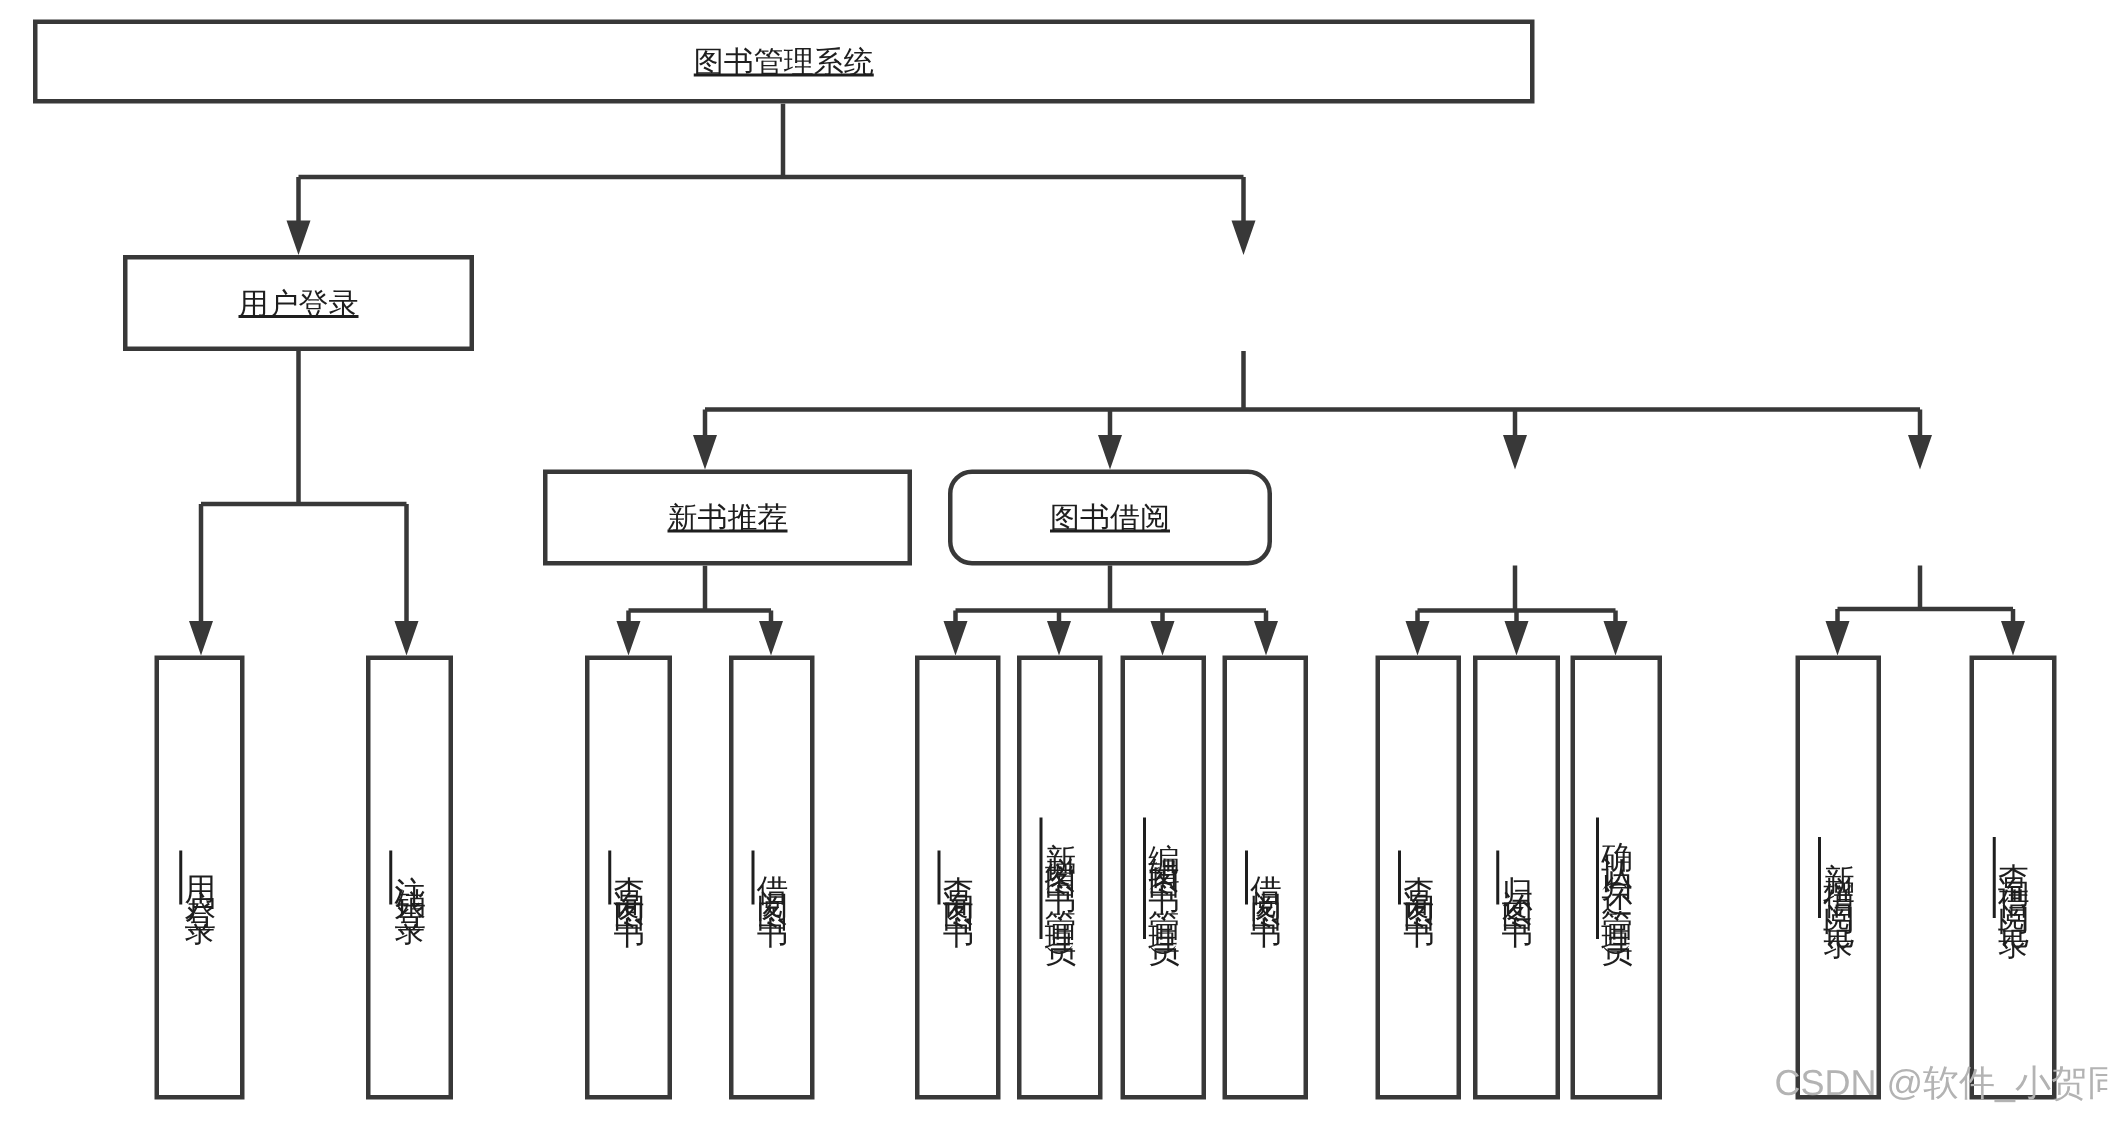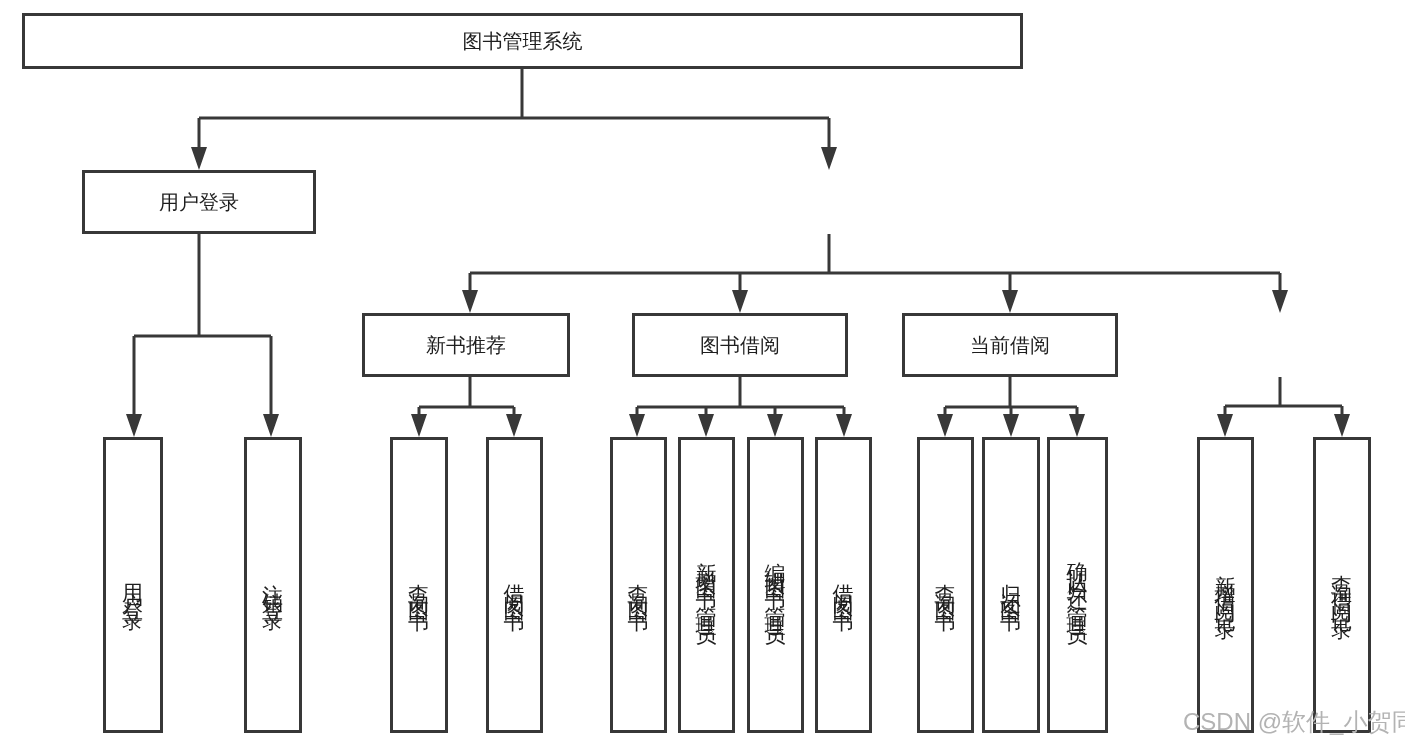--- a/index.html
+++ b/index.html
@@ -41,33 +41,34 @@
     background: var(--background_color);
     border: 3px solid var(--line_color);
     display: flex;
     align-items: center;
     justify-content: center;
     color: var(--text_color);
     font-size: 20px;
     z-index: 2;
     text-align: center;
     white-space: nowrap;
+    text-decoration: underline;
   }
   .node.v span {
     writing-mode: vertical-rl;
     letter-spacing: 9px;
     font-size: 21px;
     line-height: 1;
   }
   
   .root           { left: 22px;  top: 13px;  width: 1001px; height: 56px; }
   .n-user-login   { left: 82px;  top: 170px; width: 234px;  height: 64px; }
   .n-book-mgmt    { left: 712px; top: 170px; width: 235px;  height: 64px; }
-  .n-new-book     { left: 362px; top: 313px; width: 208px;  height: 64px; }
-  .n-book-borrow  { left: 632px; top: 313px; width: 216px;  height: 64px; }
+  .n-new-book     { left: 362px; top: 313px; width: 246px;  height: 64px; }
+  .n-book-borrow  { left: 632px; top: 313px; width: 216px;  height: 64px; border-radius: 16px; }
   .n-cur-borrow   { left: 902px; top: 313px; width: 216px;  height: 64px; }
   .n-borrow-rec   { left: 1172px;top: 313px; width: 216px;  height: 64px; }
   .leaf { top: 437px; height: 296px; }
   .l-login   { left: 103px;  width: 60px; }
   .l-logout  { left: 244px;  width: 58px; }
   .l-g2-1    { left: 390px;  width: 58px; }
   .l-g2-2    { left: 486px;  width: 57px; }
   .l-g3-1    { left: 610px;  width: 57px; }
   .l-g3-2    { left: 678px;  width: 57px; }
   .l-g3-3    { left: 747px;  width: 57px; }
@@ -160,23 +161,20 @@
   <div class="node n-user-login">
     <span>用户登录</span>
   </div>
 
   <div class="node n-new-book">
     <span>新书推荐</span>
   </div>
   <div class="node n-book-borrow">
     <span>图书借阅</span>
   </div>
-  <div class="node n-cur-borrow">
-    <span>当前借阅</span>
-  </div>
 
   <div class="node v leaf l-login">
     <span>用户登录</span>
   </div>
   <div class="node v leaf l-logout">
     <span>注销登录</span>
   </div>
 
   <div class="node v leaf l-g2-1">
     <span>查询图书</span>

